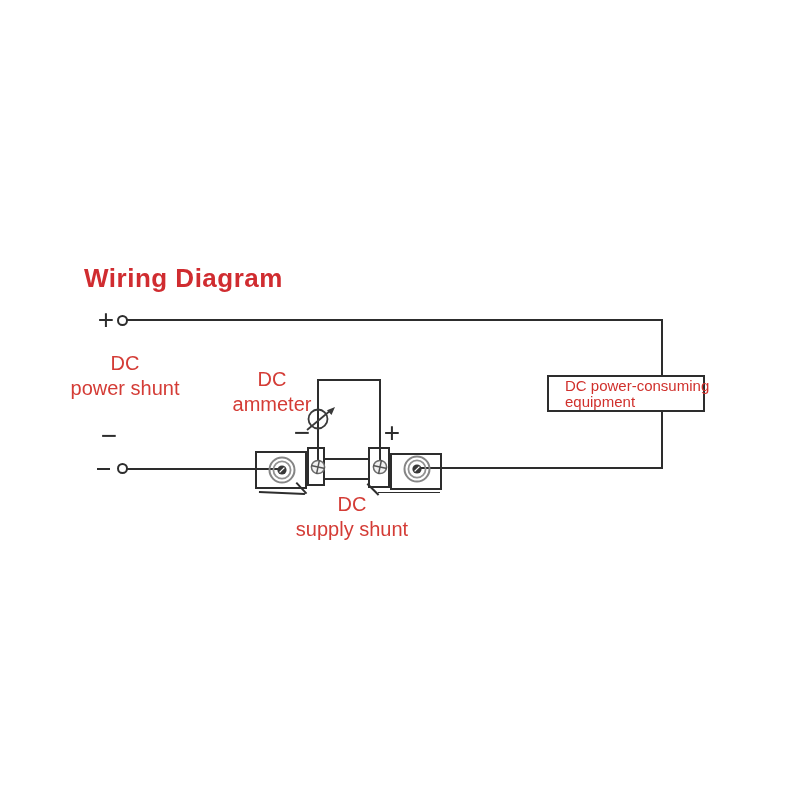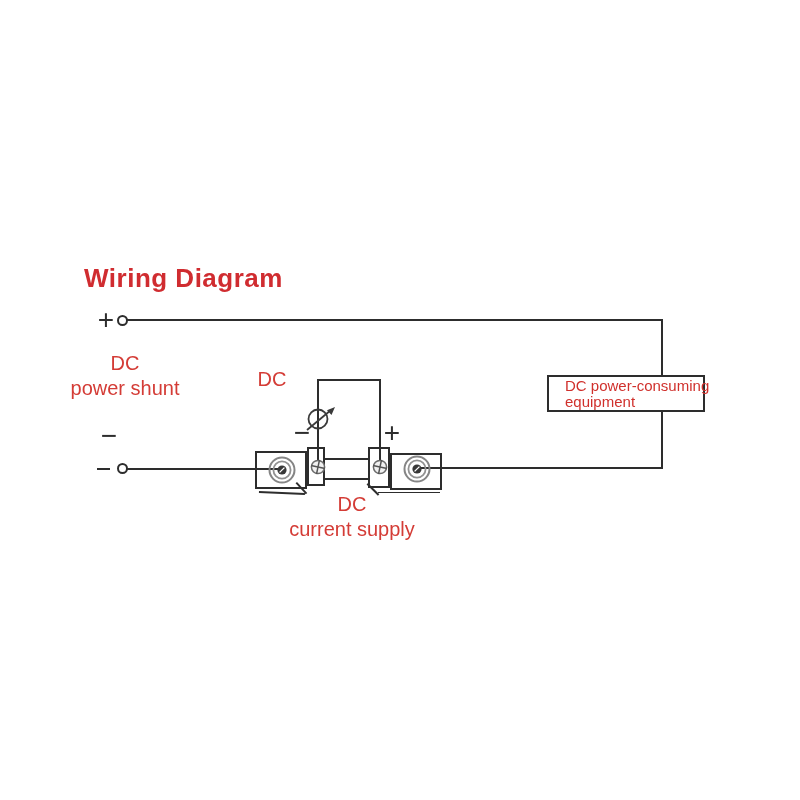--- a/index.html
+++ b/index.html
@@ -144,19 +144,20 @@
     <div>DC power-consuming</div>
     <div>equipment</div>
   </div>
 
   <div class="red-label lbl-supply">
     <div>DC</div>
     <div>power shunt</div>
   </div>
   <div class="red-label lbl-ammeter">
     <div>DC</div>
+    <div>ammeter</div>
   </div>
   <div class="red-label lbl-shunt">
     <div>DC</div>
-    <div>current supply</div>
+    <div>supply shunt</div>
   </div>
 
 </div>
 
 </body></html>

